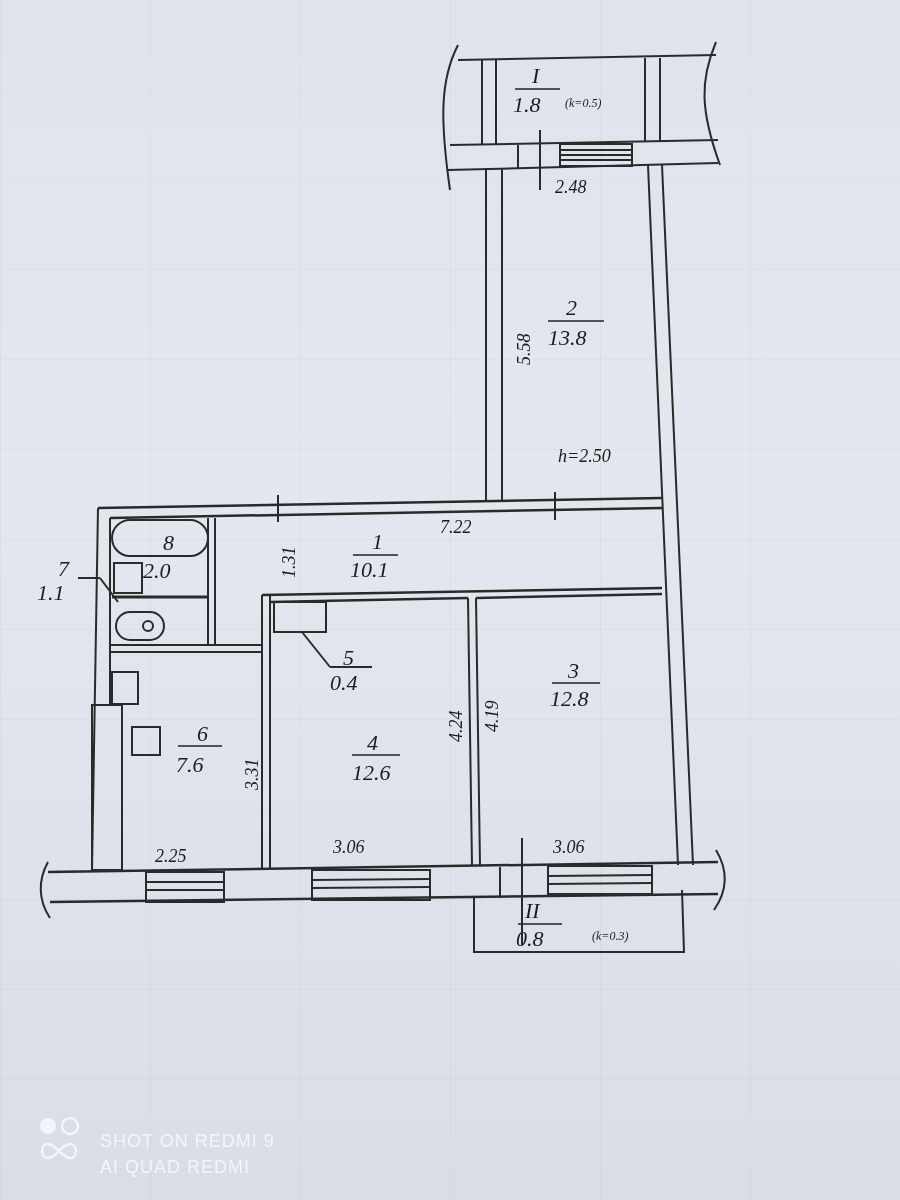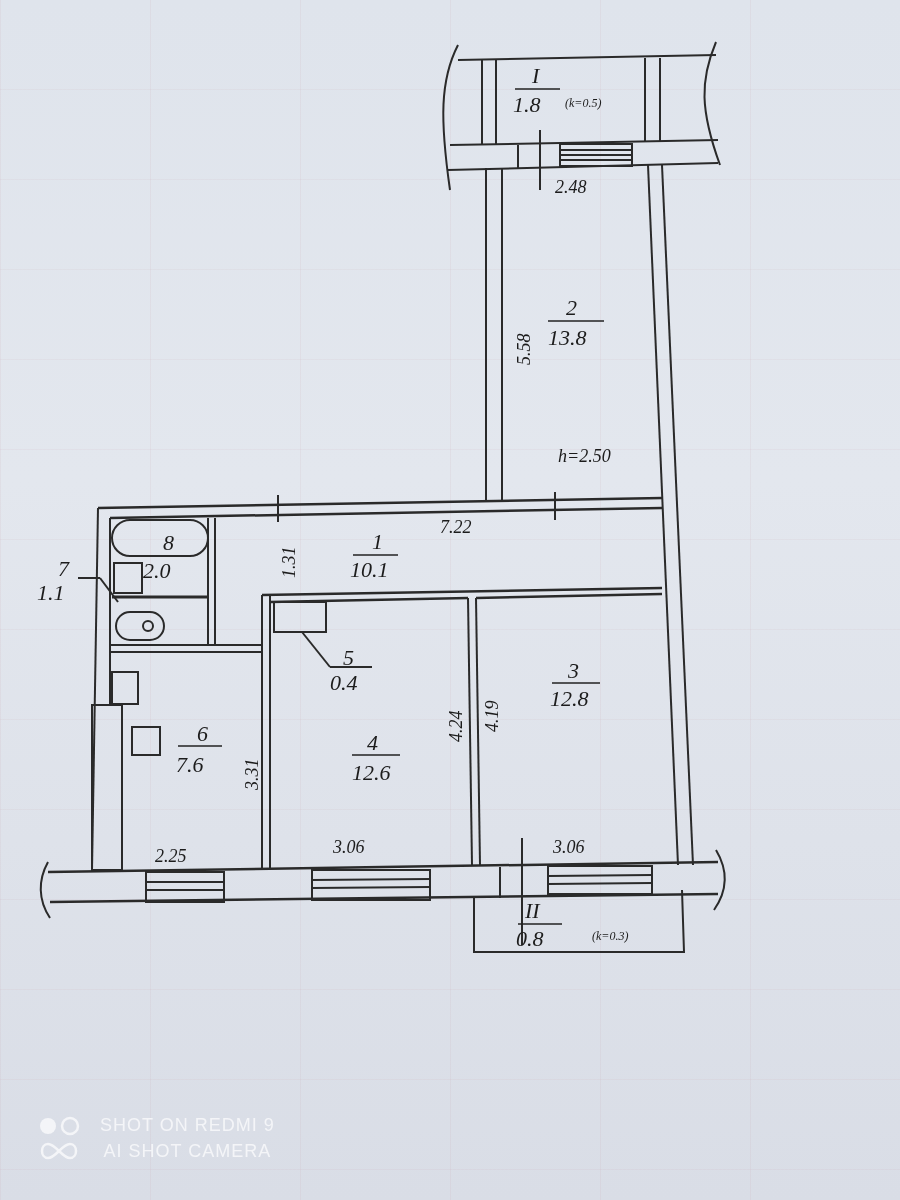--- a/index.html
+++ b/index.html
@@ -21,21 +21,21 @@
   .num { font-size:22px; }
   .area { font-size:22px; }
   .dim { font-size:18px; }
   .small { font-size:12px; }
   .watermark {
     position:absolute; left:38px; top:1112px; color:#f4f5f8;
     font-family:"Liberation Sans", sans-serif; font-size:18px; letter-spacing:1px;
     line-height:26px;
   }
   .wm-icon { position:absolute; left:0; top:2px; width:48px; height:48px; }
-  .wm-text { position:absolute; left:62px; top:0; white-space:nowrap;text-align:center; }
+  .wm-text { position:absolute; left:62px; top:16px; white-space:nowrap; }
 </style>
 </head>
 <body>
 
 <div class="paper-grid"></div>
 
 <svg class="plan" width="900" height="1200" viewBox="0 0 900 1200">
   <g stroke="#2a2a2a" fill="none" stroke-width="2">
 
     <g>
@@ -173,15 +173,15 @@
 </svg>
 
 <div class="watermark">
   <svg class="wm-icon" viewBox="0 0 48 48">
     <circle cx="10" cy="12" r="8" fill="#f4f5f8"></circle>
     <circle cx="32" cy="12" r="8" fill="none" stroke="#f4f5f8" stroke-width="2.5"></circle>
     <path d="M10 30 C2 30,2 44,10 44 C18 44,24 30,32 30 C40 30,40 44,32 44 C24 44,18 30,10 30Z" fill="none" stroke="#f4f5f8" stroke-width="2.5"></path>
   </svg>
   <div class="wm-text">
     <div>SHOT ON REDMI 9</div>
-    <div>AI SHOT CAMERA</div>
+    <div>AI QUAD REDMI</div>
   </div>
 </div>
 
 </body></html>

